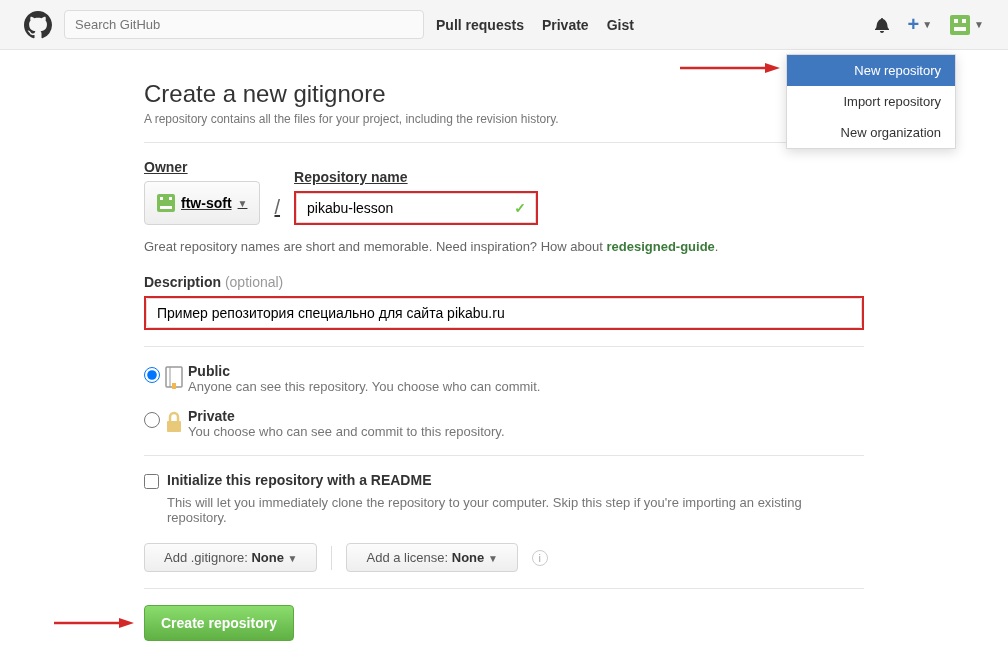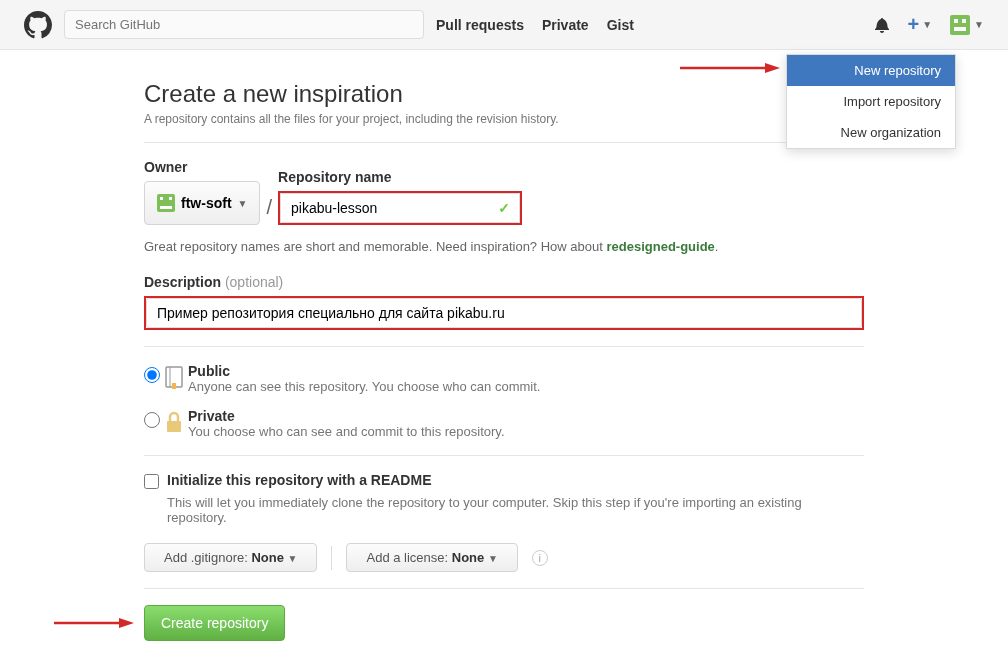--- a/index.html
+++ b/index.html
@@ -20,21 +20,21 @@
     .dropdown { position: absolute; right: 52px; top: 54px; background: #fff; border: 1px solid rgba(0,0,0,0.15); border-radius: 1px; box-shadow: 0 3px 12px rgba(0,0,0,0.15); min-width: 170px; z-index: 100; text-align: right; }
     .dropdown-item { padding: 8px 14px; cursor: pointer; font-size: 13px; }
     .dropdown-item.selected { background: #4078c0; color: #fff; }
     
     .container { max-width: 760px; margin: 0 auto; padding: 30px 20px; }
     .page-title { font-size: 24px; font-weight: 400; color: #333; margin-bottom: 4px; }
     .page-subtitle { color: #767676; font-size: 12px; margin-bottom: 16px; }
     
     hr { border: none; border-top: 1px solid #e5e5e5; margin: 16px 0; }
     
-    .form-row { display: flex; align-items: flex-end; gap: 4px; margin-bottom: 14px; }
+    .form-row { display: flex; align-items: flex-end; gap: 12px; margin-bottom: 14px; text-decoration: underline; }
     .form-col { display: flex; flex-direction: column; }
     .label { font-weight: 600; font-size: 14px; margin-bottom: 6px; }
     .owner-btn { display: flex; align-items: center; gap: 6px; padding: 12px 12px; border: 1px solid #d5d5d5; background: linear-gradient(#fcfcfc,#eee); border-radius: 4px; cursor: pointer; font-size: 14px; font-weight: 600; }
     .owner-avatar { width: 18px; height: 18px; }
     .slash { font-size: 20px; color: #666; padding: 0 2px 6px; }
     .repo-input-wrap { position: relative; border: 2px solid #d42828; }
     .repo-input { width: 240px; padding: 6px 30px 6px 10px; border: 1px solid #ddd; border-radius: 0; font-size: 14px; }
     .check-icon { position: absolute; right: 10px; top: 50%; transform: translateY(-50%); color: #6cc644; font-weight: bold; }
     
     .hint { color: #666; font-size: 13px; margin-bottom: 20px; }
@@ -53,21 +53,21 @@
     .checkbox-row { display: flex; align-items: flex-start; gap: 8px; margin-bottom: 6px; }
     .checkbox { width: 15px; height: 15px; margin-top: 2px; cursor: pointer; }
     .checkbox-desc { color: #767676; font-size: 13px; padding-left: 23px; margin-bottom: 18px; }
     
     .btn-row { display: flex; align-items: center; gap: 14px; }
     .dropdown-btn { padding: 6px 19px; border: 1px solid #d5d5d5; background: linear-gradient(#fcfcfc,#eee); border-radius: 4px; cursor: pointer; font-size: 13px; color: #555; }
     .dropdown-btn strong { color: #333; }
     .divider-v { width: 1px; height: 24px; background: #ddd; }
     .info-icon { width: 16px; height: 16px; border: 1px solid #ccc; border-radius: 50%; display: inline-flex; align-items: center; justify-content: center; font-size: 11px; color: #aaa; cursor: pointer; }
     
-    .submit-btn { background: linear-gradient(#8add6d,#60b044); border: 1px solid #5ca941; color: #fff; font-weight: 400; padding: 9px 16px; border-radius: 4px; cursor: pointer; font-size: 14px; }
+    .submit-btn { background: linear-gradient(#8add6d,#60b044); border: 1px solid #5ca941; color: #fff; font-weight: 700; padding: 9px 16px; border-radius: 4px; cursor: pointer; font-size: 14px; }
     
     .arrow { position: absolute; }
     .arrow-line { stroke: #d42828; stroke-width: 2.5; fill: none; }
     .arrow-head { fill: #d42828; }
   </style>
 </head>
 <body>
 
 <div class="header">
   <svg class="logo" viewBox="0 0 16 16">
@@ -101,21 +101,21 @@
   <div class="dropdown-item">Import repository</div>
   <div class="dropdown-item">New organization</div>
 </div>
 
 <svg class="arrow" style="left:680px;top:58px" width="100" height="20">
     <line class="arrow-line" x1="0" y1="10" x2="85" y2="10"></line>
     <polygon class="arrow-head" points="85,5 100,10 85,15"></polygon>
   </svg>
 
 <div class="container">
-  <h1 class="page-title">Create a new inspiration</h1>
+  <h1 class="page-title">Create a new gitignore</h1>
   <p class="page-subtitle">A repository contains all the files for your project, including the revision history.</p>
   <hr>
 
   <div class="form-row">
     <div class="form-col">
       <span class="label">Owner</span>
       <button class="owner-btn">
         <svg class="owner-avatar" viewBox="0 0 18 18">
             <rect width="18" height="18" fill="#7fbf5a" rx="2"></rect>
             <rect x="3" y="3" width="3" height="3" fill="#fff"></rect>

